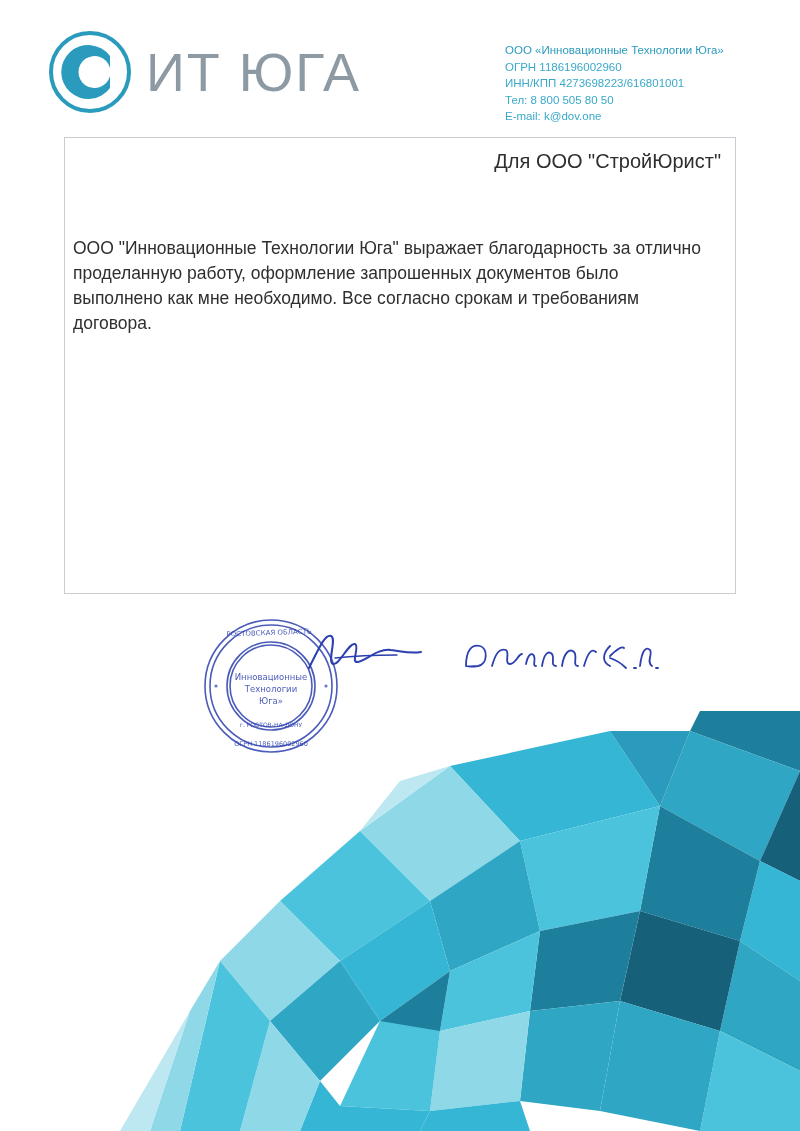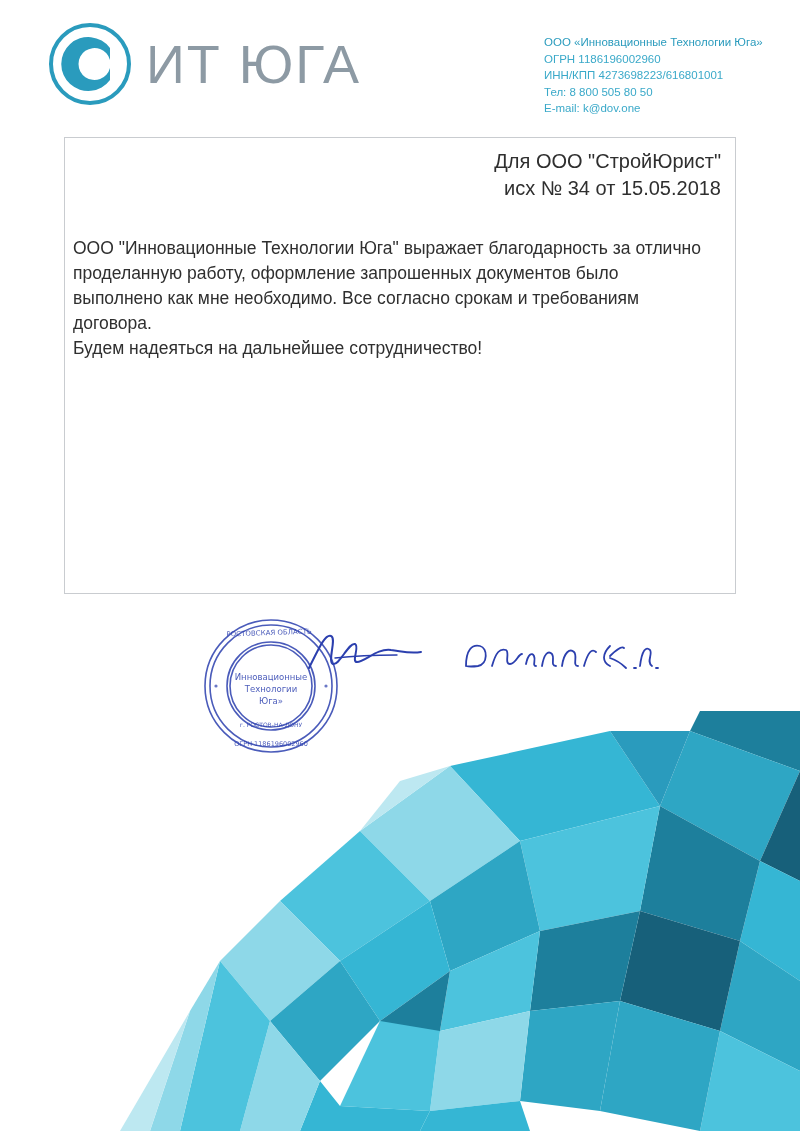--- a/index.html
+++ b/index.html
@@ -15,21 +15,21 @@
     position: relative;
     width: 800px;
     height: 1131px;
     background: #ffffff;
     overflow: hidden;
   }
 
   
   .header {
     position: absolute;
-    top: 4px;
+    top: 12px;
     left: 0;
     width: 688px;
     height: 136px;
     padding-left: 44px;
   }
   .logo-block {
     position: absolute;
     left: 48px;
     top: 18px;
     display: flex;
@@ -54,21 +54,20 @@
     position: absolute;
     left: 505px;
     top: 30px;
     color: #3aa9c9;
     font-size: 11.5px;
     line-height: 16.5px;
     font-family: "Liberation Sans", sans-serif;
   }
   .company-info .line {
     white-space: nowrap;
-    margin-left: 39px;
   }
   .company-info .line-name {
     color: #2a9bbd;
   }
 
   
   .letter-box {
     position: absolute;
     left: 64px;
     top: 137px;
@@ -167,25 +166,23 @@
       <div class="line">ОГРН 1186196002960</div>
       <div class="line">ИНН/КПП 4273698223/616801001</div>
       <div class="line">Тел: 8 800 505 80 50</div>
       <div class="line">E-mail: k@dov.one</div>
     </div>
   </div>
 
   <div class="letter-box">
     <div class="addressee">
       <div class="row">Для ООО "СтройЮрист"</div>
-      <div class="row">исх № 34 от 15.05.2018</div>
     </div>
     <div class="letter-text">
       <p>ООО "Инновационные Технологии Юга" выражает благодарность за отлично проделанную работу, оформление запрошенных документов было выполнено как мне необходимо. Все согласно срокам и требованиям договора.</p>
-      <p>Будем надеяться на дальнейшее сотрудничество!</p>
     </div>
   </div>
 
   <div class="sign-area">
 
     <span class="stamp">
       <svg viewBox="0 0 142 142" width="142" height="142" xmlns="http://www.w3.org/2000/svg">
         <g fill="none" stroke="#2b3fae" stroke-width="1.6" opacity="0.85">
           <circle cx="71" cy="71" r="66"></circle>
           <circle cx="71" cy="71" r="61"></circle>

